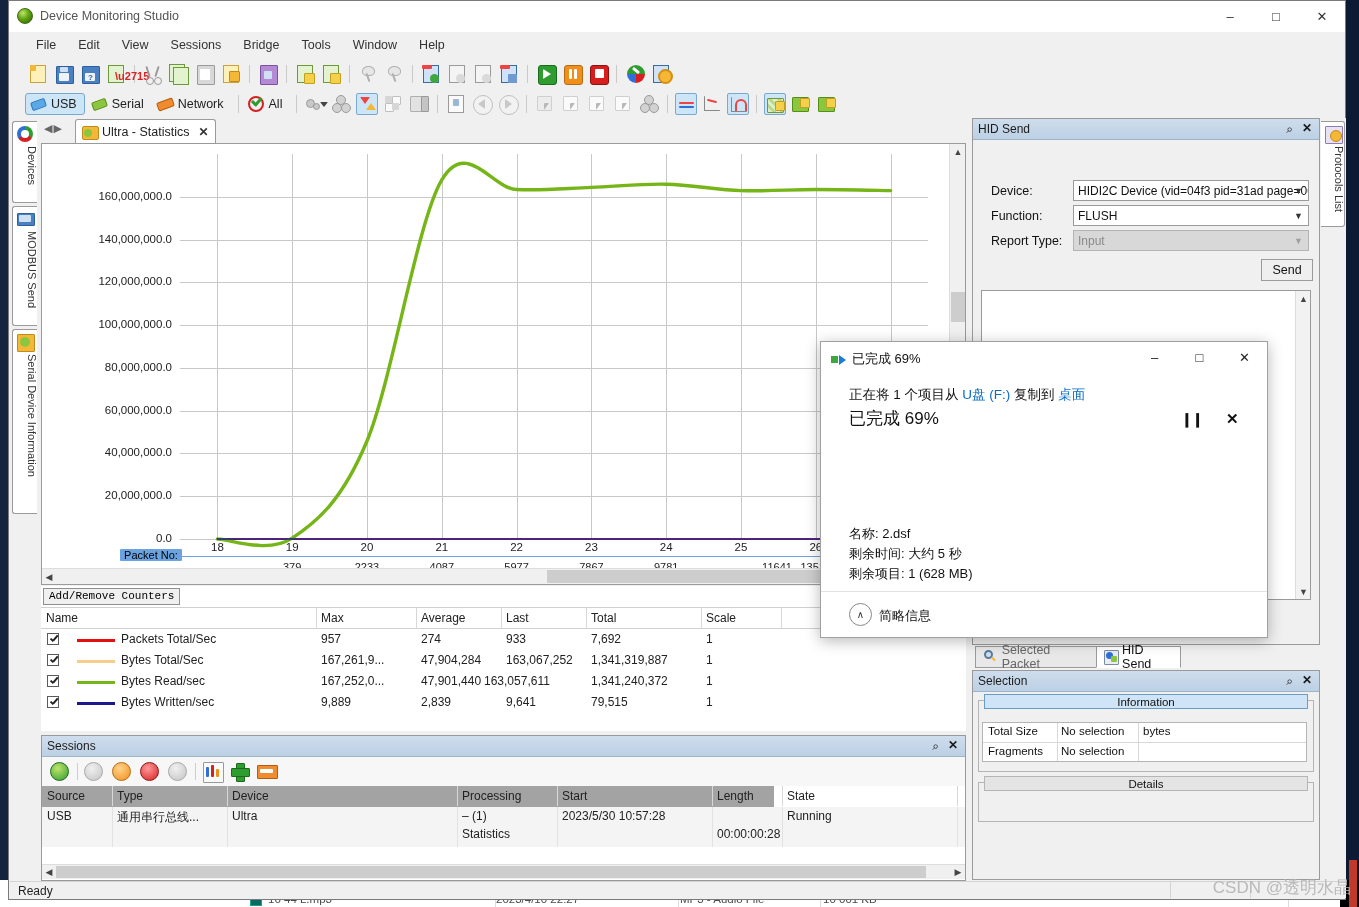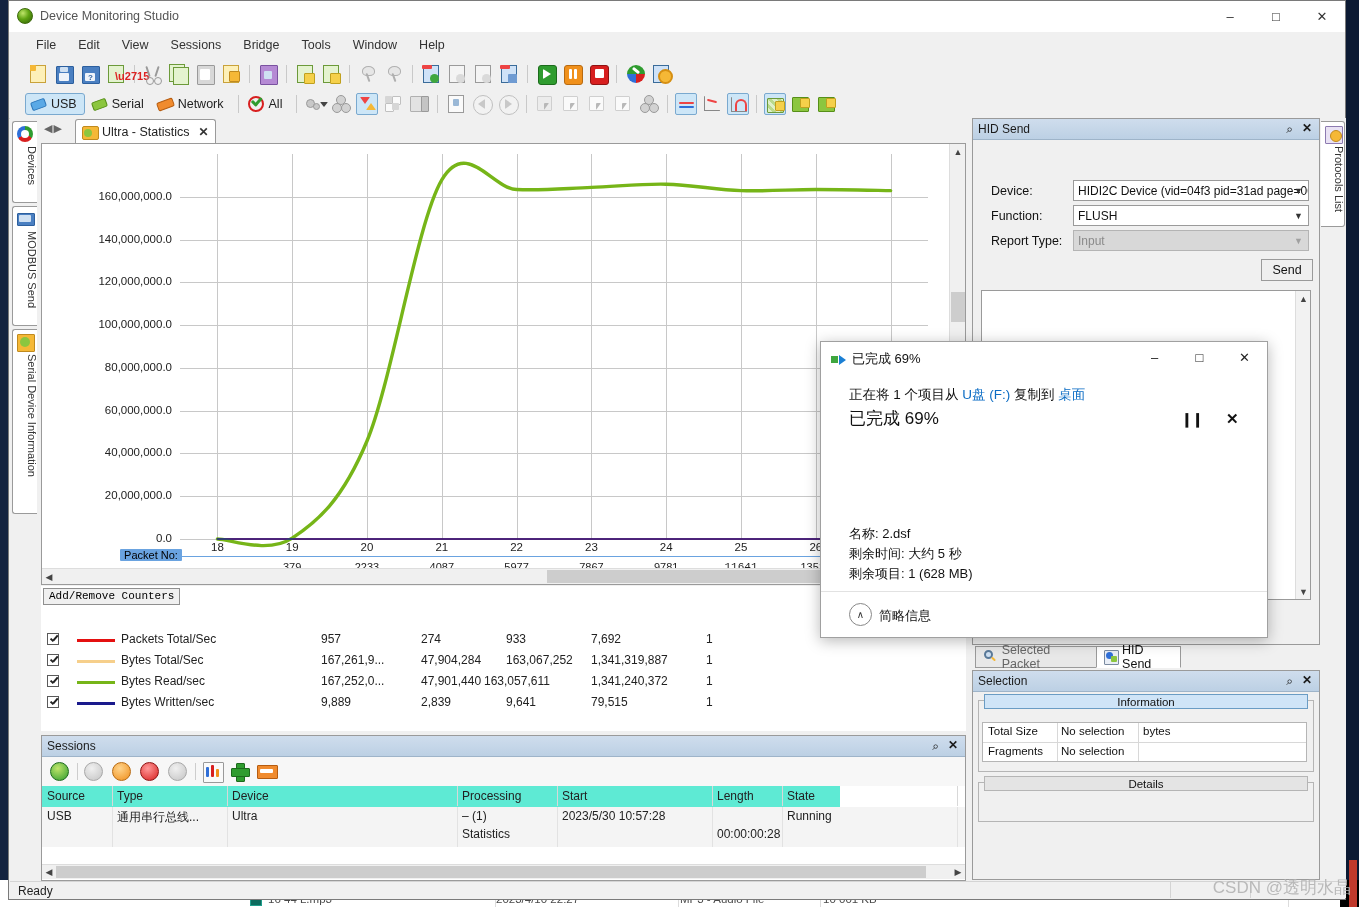--- a/index.html
+++ b/index.html
@@ -126,21 +126,21 @@
   #sessions-panel{position:absolute;left:2px;top:617px;width:925px;height:146px;background:#fff;
     border:1px solid #9a9a9a;box-sizing:border-box;}
   .panel-caption{height:20px;background:linear-gradient(#cfdded,#bcd0e4);position:relative;
     border-bottom:1px solid #9eb4c9;}
   .panel-caption .ptitle{position:absolute;left:5px;top:3px;font-size:12px;color:#1b1b1b;}
   .panel-caption .pin{position:absolute;right:26px;top:3px;font-size:12px;color:#1b1b1b;}
   .panel-caption .pclose{position:absolute;right:7px;top:2px;font-size:12px;font-weight:bold;color:#1b1b1b;}
   #sessions-toolbar{height:29px;background:#f7f7f7;position:relative;border-bottom:1px solid #d6d6d6;}
   .sbtn{position:absolute;top:5px;width:19px;height:19px;border-radius:50%;box-sizing:border-box;}
   #sessions-table{position:absolute;left:0;top:50px;width:923px;height:93px;background:#fff;}
-  #sessions-head{position:absolute;left:0;top:0;width:798px;height:21px;border-bottom:1px solid #d0d0d0;background:#5eead4;}
+  #sessions-head{position:absolute;left:0;top:0;width:732px;height:21px;border-bottom:1px solid #d0d0d0;background:#a3a3a3;}
   #sessions-head .sh{position:absolute;top:3px;font-size:12px;color:#222;padding-left:5px;}
   #sessions-head .sdiv{position:absolute;top:0;width:1px;height:20px;background:#d8d8d8;}
   #sessions-row{position:absolute;left:0;top:21px;width:923px;height:40px;background:#f4f4f4;}
   #sessions-row .sc{position:absolute;font-size:12px;color:#222;padding-left:5px;white-space:nowrap;}
   #sessions-row .vdiv{position:absolute;top:0;width:1px;height:40px;background:#e2e2e2;}
   #sessions-hscroll{position:absolute;left:0;bottom:0;width:923px;height:15px;background:#f0f0f0;border-top:1px solid #ddd;box-sizing:border-box;}
   #sessions-hscroll .arrow{position:absolute;top:0;width:14px;height:14px;display:flex;align-items:center;justify-content:center;font-size:9px;color:#444;}
   #sessions-hscroll .thumb{position:absolute;left:14px;top:1px;width:870px;height:12px;background:#cdcdcd;}
 
   
@@ -593,40 +593,54 @@
             </svg>
           <div id="axisrows">
               <div class="axis-line" style="left: 118px; top: 412px; width: 700px; background: rgb(106, 163, 224);"></div>
               <div class="axis-row-label" style="left: 78px; top: 405px; background: rgb(106, 163, 224); width: 56px;">Packet No:</div>
               <div class="axis-val" style="left: 210.2px; width: 80px; top: 417px;">379</div>
               <div class="axis-val" style="left: 285px; width: 80px; top: 417px;">2233</div>
               <div class="axis-val" style="left: 359.8px; width: 80px; top: 417px;">4087</div>
               <div class="axis-val" style="left: 434.6px; width: 80px; top: 417px;">5977</div>
               <div class="axis-val" style="left: 509.4px; width: 80px; top: 417px;">7867</div>
               <div class="axis-val" style="left: 584.2px; width: 80px; top: 417px;">9781</div>
-              <div class="axis-val" style="left: 659px; width: 80px; top: 417px; font-family: Liberation Mono, monospace;">11641</div>
+              <div class="axis-val" style="left: 695px; width: 80px; top: 417px;">11641</div>
               <div class="axis-val" style="left: 733.8px; width: 80px; top: 417px;">13519</div>
               <div class="axis-val" style="left: 808.6px; width: 80px; top: 417px;">15385</div>
               <div class="axis-row-label" style="left: 98px; top: 437px; background: rgb(0, 224, 0); width: 38px;">Time:</div>
             </div>
         </div>
         <div id="chart-vscroll">
           <div class="arrow" style="top:0">▲</div>
           <div class="thumb"></div>
           <div class="arrow" style="bottom:0">▼</div>
         </div>
         <div id="chart-hscroll">
           <div class="arrow" style="left:0">◀</div>
           <div class="thumb"></div>
           <div class="arrow" style="right:0">▶</div>
         </div>
       </div>
 
       <div id="counters-panel">
         <div id="add-remove">Add/Remove Counters</div>
+        <div id="counters-header">
+            <span class="ch" style="left: 0px;">Name</span>
+            <span class="ch" style="left: 275px;">Max</span>
+            <span class="cdiv" style="left: 275px;"></span>
+            <span class="ch" style="left: 375px;">Average</span>
+            <span class="cdiv" style="left: 375px;"></span>
+            <span class="ch" style="left: 460px;">Last</span>
+            <span class="cdiv" style="left: 460px;"></span>
+            <span class="ch" style="left: 545px;">Total</span>
+            <span class="cdiv" style="left: 545px;"></span>
+            <span class="ch" style="left: 660px;">Scale</span>
+            <span class="cdiv" style="left: 660px;"></span>
+            <span class="cdiv" style="left: 740px;"></span>
+          </div>
         <div id="counters-rows">
             <div class="crow" style="top: 44px;">
               <span class="cb"></span>
               <span class="swatch" style="background:#e41010"></span>
               <span class="cname">Packets Total/Sec</span>
               <span class="cval" style="left:280px">957</span>
               <span class="cval" style="left:380px">274</span>
               <span class="cval" style="left:465px">933</span>
               <span class="cval" style="left:550px">7,692</span>
               <span class="cval" style="left:665px">1</span>

